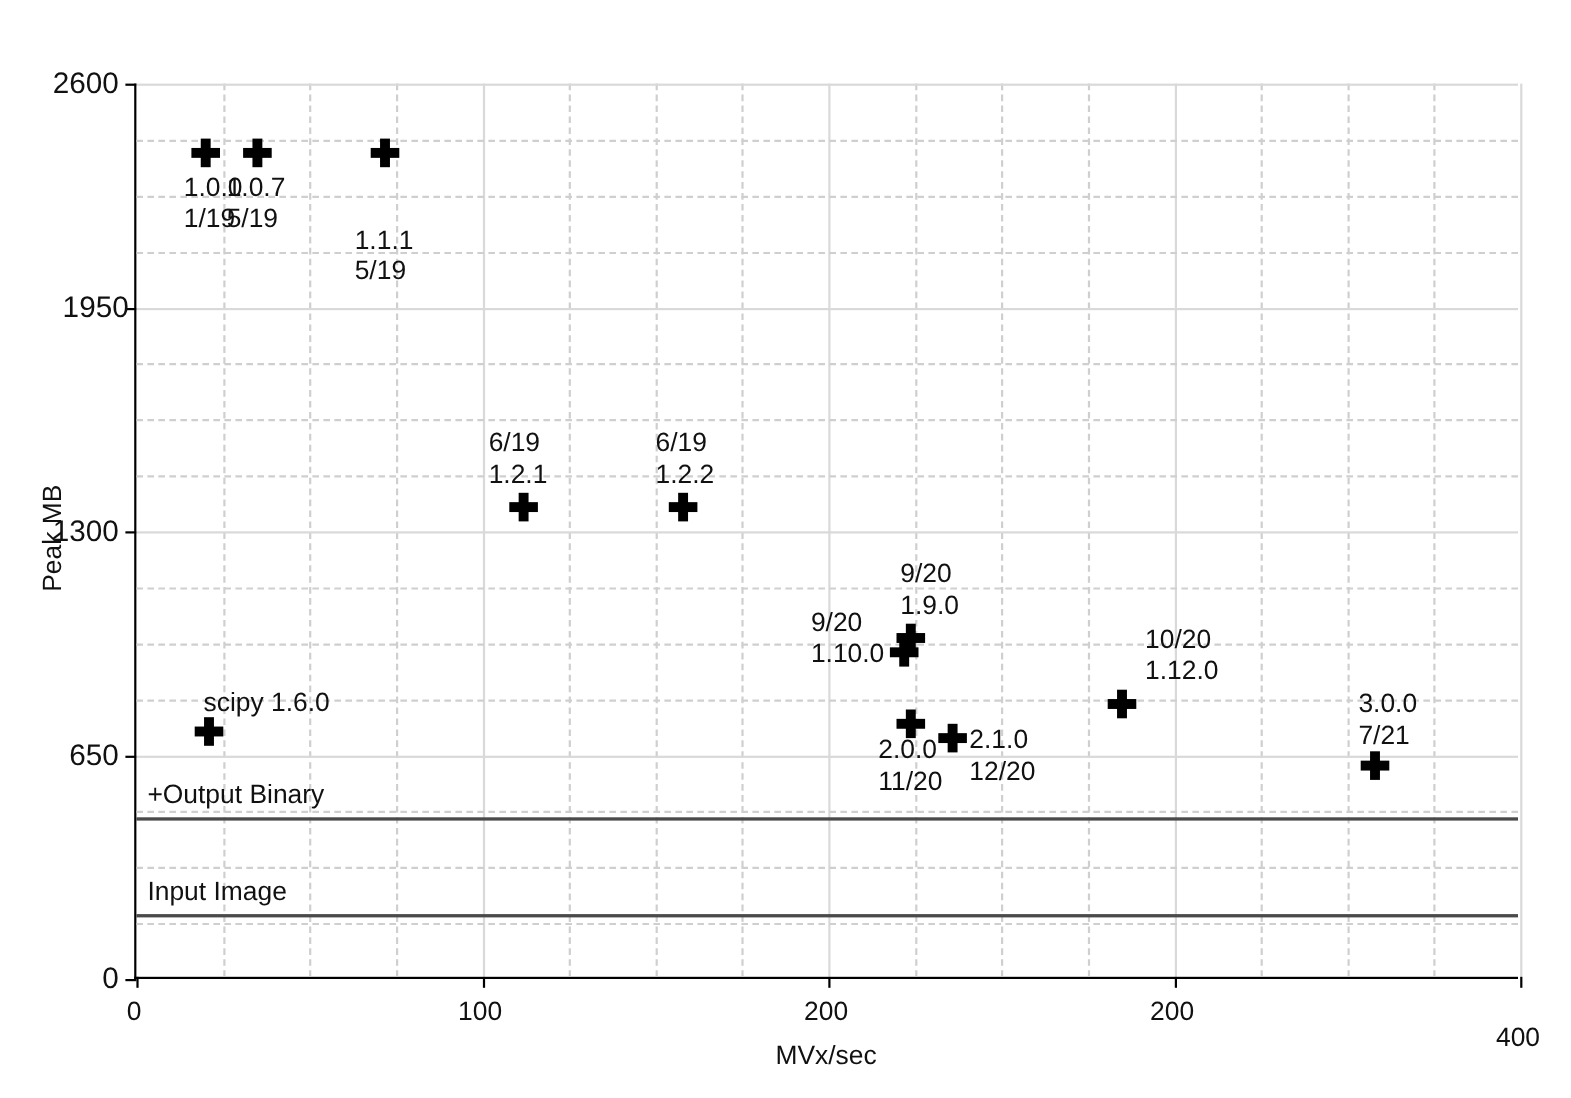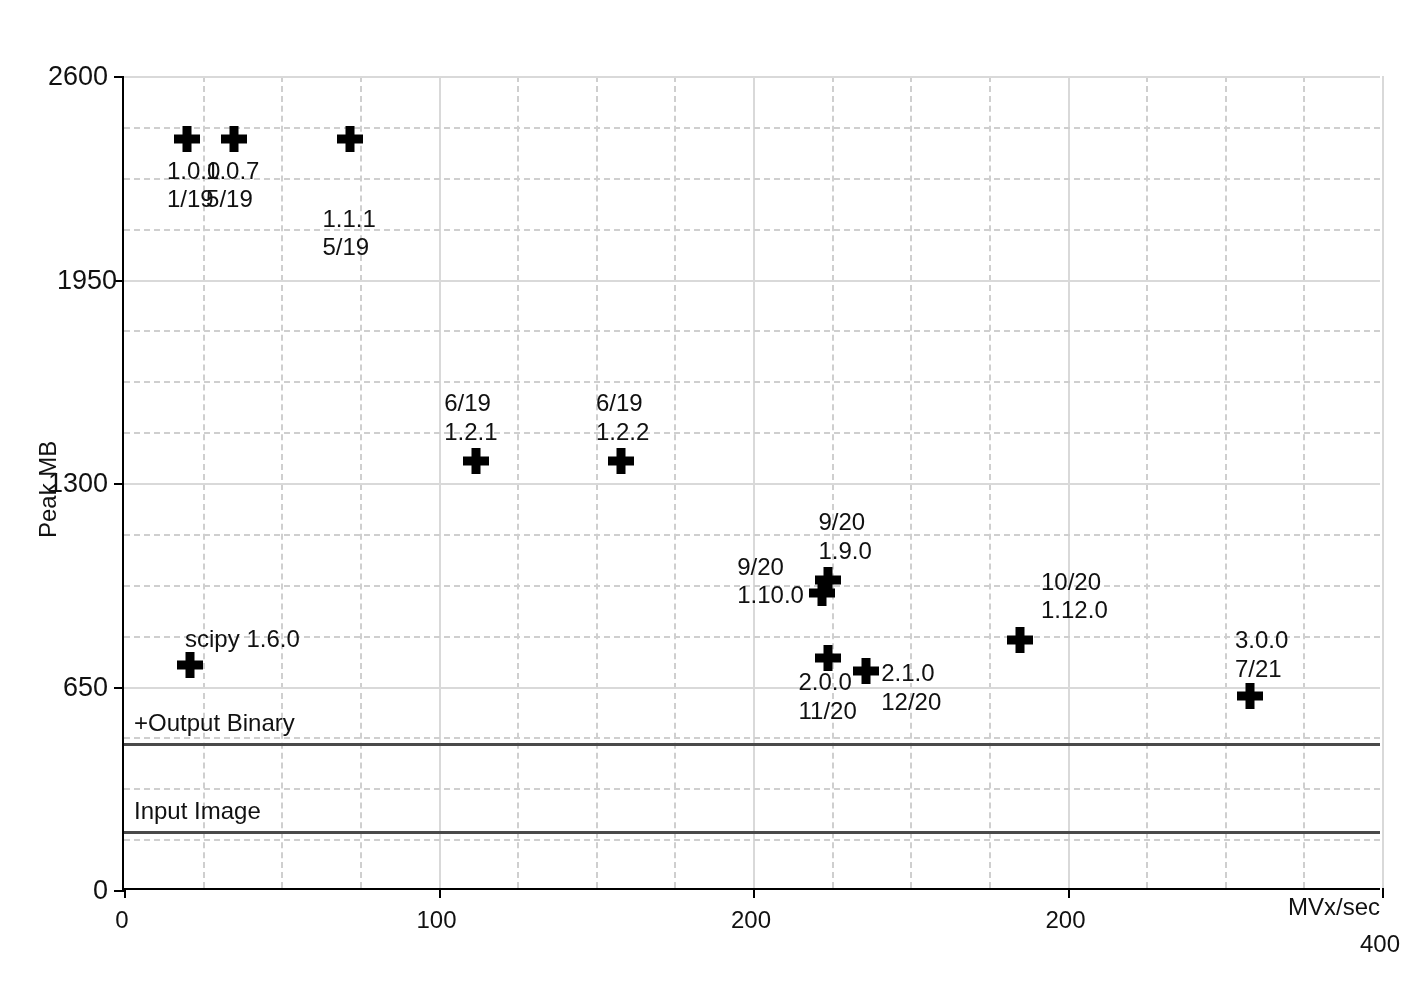--- a/index.html
+++ b/index.html
@@ -216,21 +216,21 @@
 11/20</div>
       <div class="marker" style="left: 742.22px; top: 594.846px;"></div>
       <div class="ann" style="left: 757.22px; top: 582.846px;">2.1.0
 12/20</div>
       <div class="marker" style="left: 1125.91px; top: 619.892px;"></div>
       <div class="ann" style="left: 1110.91px; top: 549.892px;">3.0.0
 7/21</div>
       <div class="marker" style="left: 66.045px; top: 588.585px;"></div>
       <div class="ann" style="left: 61.045px; top: 548.585px;">scipy 1.6.0</div>
     </div>
-  <div id="xlabel" class="xlabel" style="left: 122px; width: 1258px; top: 893px; text-align: right;">MVx/sec</div>
+  <div id="xlabel" class="xlabel" style="left: 122px; width: 1258px; top: 946px;">MVx/sec</div>
   <div id="ylabel" class="ylabel" style="left: 34px; top: 538px;">Peak MB</div>
 <div class="xtick-label" style="left: 122px; top: 906px;">0</div>
     <div class="xtick-label" style="left: 436.5px; top: 906px;">100</div>
     <div class="xtick-label" style="left: 751px; top: 906px;">200</div>
     <div class="xtick-label" style="left: 1065.5px; top: 906px;">200</div>
     <div class="xtick-label" style="left: 1380px; top: 906px; margin-top: 24px;">400</div>
     <div class="ytick-label" style="right: 1320px; top: 890px;">0</div>
     <div class="ytick-label" style="right: 1320px; top: 686.5px;">650</div>
     <div class="ytick-label" style="right: 1320px; top: 483px;">1300</div>
     <div class="ytick-label" style="right: 1311px; top: 279.5px;">1950</div>

